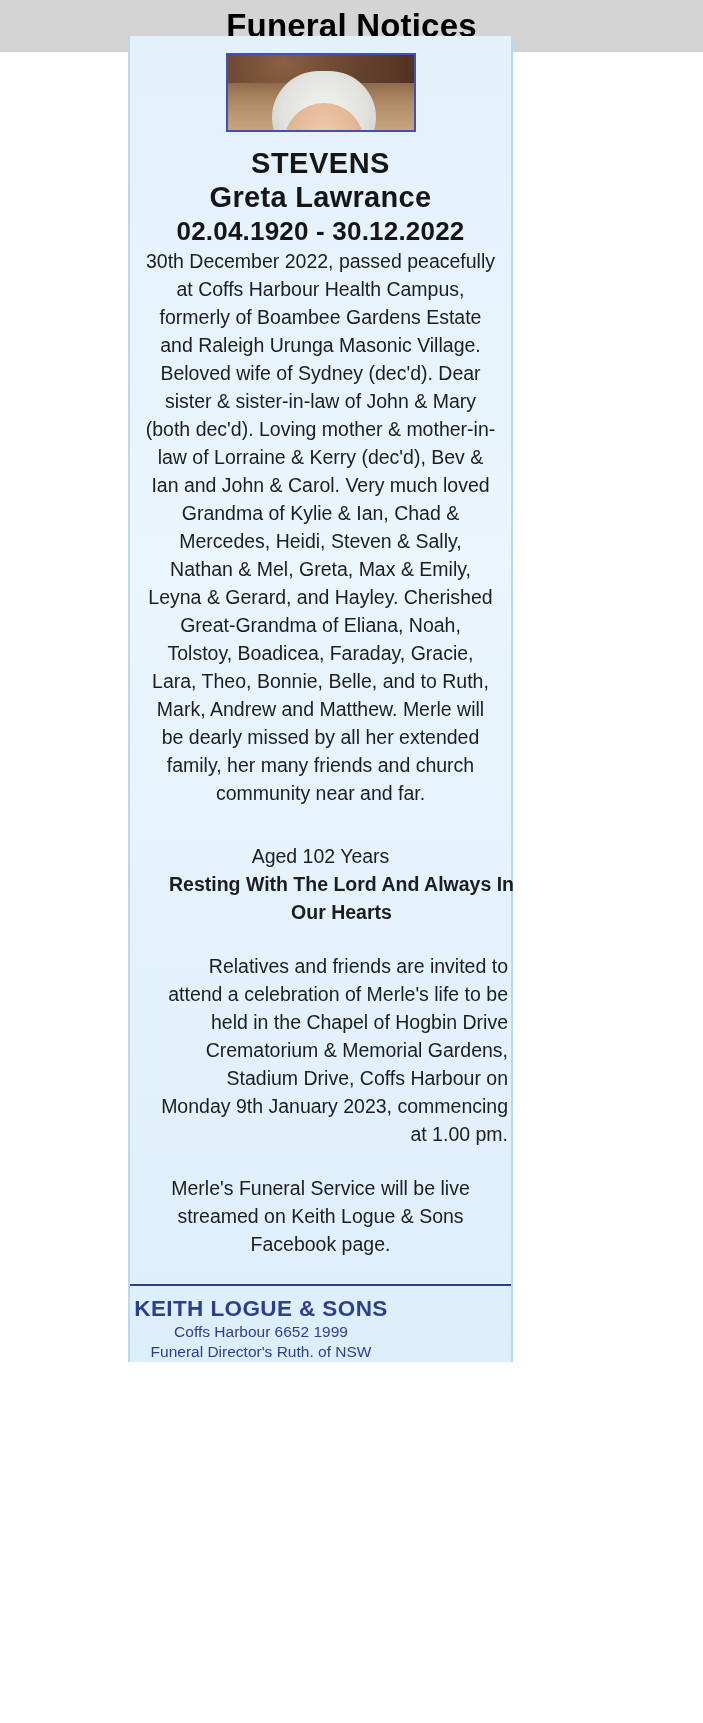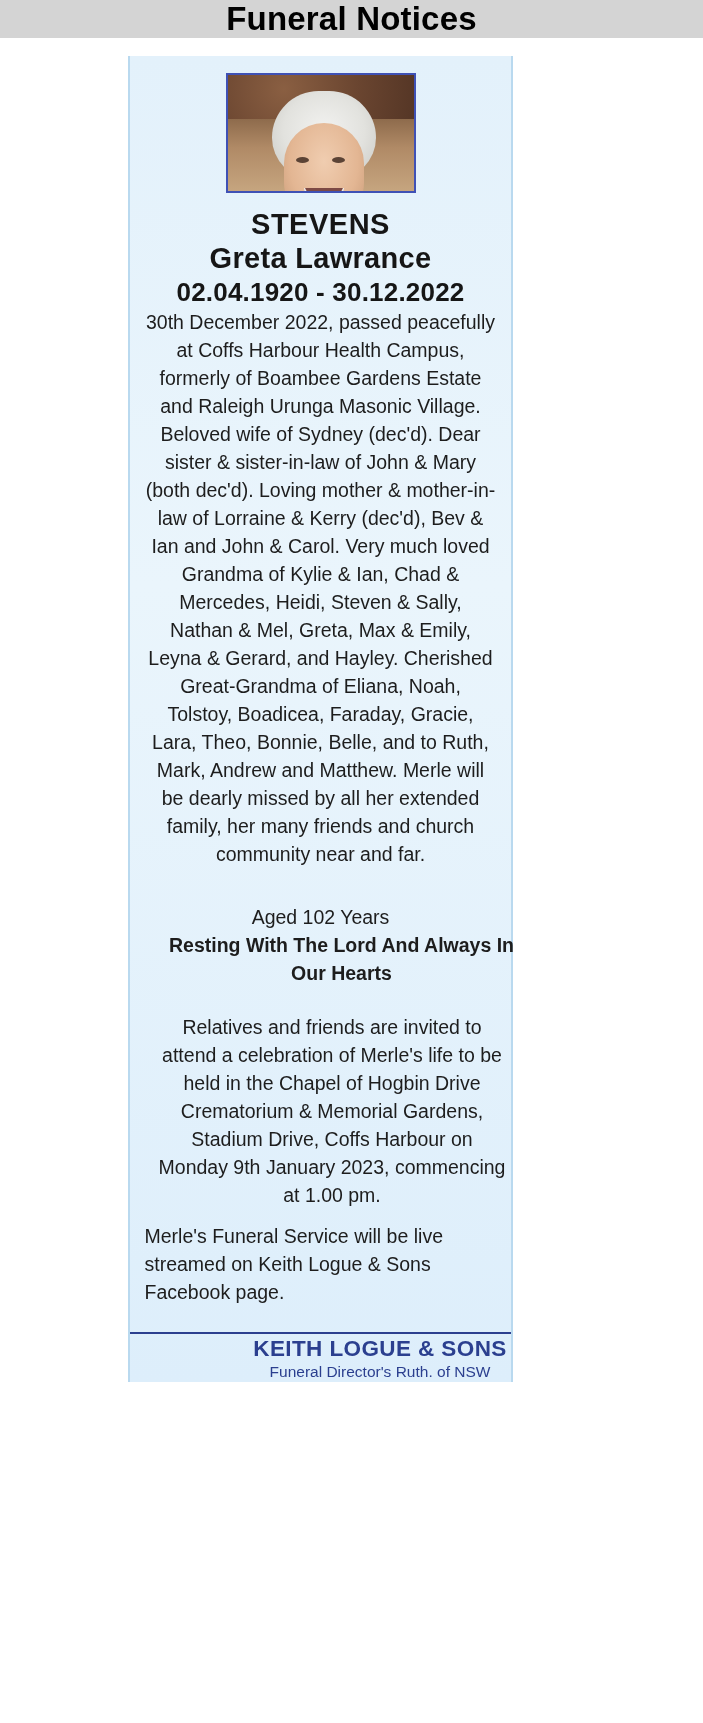--- a/index.html
+++ b/index.html
@@ -20,37 +20,37 @@
     height: 1723px;
     position: relative;
     background: #ffffff;
   }
   
   .header-bar {
     position: absolute;
     top: 0;
     left: 0;
     width: 703px;
-    height: 38px;
+    height: 52px;
     background: #d4d4d4;
     display: flex;
     align-items: center;
     justify-content: center;
   }
   .header-title {
     font-size: 33px;
     font-weight: bold;
     color: #000000;
     letter-spacing: 0.2px;
     font-family: "Liberation Sans", sans-serif;
   }
   
   .notice-card {
     position: absolute;
-    top: 56px;
+    top: 36px;
     left: 128px;
     width: 385px;
     height: 1326px;
     background: linear-gradient(to bottom, #e3f1fb 0%, #eaf5fc 40%, #ddeefb 100%);
     border-left: 2px solid #b9d9ef;
     border-right: 2px solid #b9d9ef;
     box-sizing: border-box;
     display: flex;
     flex-direction: column;
     align-items: center;
@@ -198,43 +198,44 @@
     text-align: center;
     font-size: 19.5px;
     font-weight: bold;
     line-height: 28px;
     color: #1d1d1d;
     margin-left: 42px;
   }
   .service-text {
     width: 352px;
     margin-top: 26px;
-    text-align: center;
+    text-align: right;
     font-size: 19.5px;
     line-height: 28px;
     color: #1d1d1d;
     margin-left: 23px;
   }
   .stream-text {
     width: 352px;
-    margin-top: 13px;
-    text-align: left;
+    margin-top: 26px;
+    text-align: center;
     font-size: 19.5px;
     line-height: 28px;
     color: #1d1d1d;
   }
   
   .footer {
     margin-top: 26px;
     width: 381px;
     border-top: 2px solid #2b3f8f;
+    padding-top: 8px;
     display: flex;
     flex-direction: row;
     align-items: flex-start;
-    justify-content: flex-end;
+    justify-content: flex-start;
     gap: 10px;
   }
   .footer-text {
     text-align: center;
     width: 262px;
     padding-top: 2px;
   }
   .fd-name {
     font-size: 22.5px;
     font-weight: bold;
@@ -293,18 +294,19 @@
     <div class="aged">Aged 102 Years</div>
     <div class="resting">Resting With The Lord And Always In Our Hearts</div>
 
     <div class="service-text">Relatives and friends are invited to attend a celebration of Merle's life to be held in the Chapel of Hogbin Drive Crematorium &amp; Memorial Gardens, Stadium Drive, Coffs Harbour on Monday 9th January 2023, commencing at 1.00 pm.</div>
 
     <div class="stream-text">Merle's Funeral Service will be live streamed on Keith Logue &amp; Sons Facebook page.</div>
 
     <div class="footer">
       <div class="footer-text">
         <div class="fd-name">KEITH LOGUE &amp; SONS</div>
+        <div class="fd-line">Coffs Harbour 6652 1999</div>
         <div class="fd-line">Funeral Director's Ruth. of NSW</div>
       </div>
     </div>
 
   </div>
 </div>
 
 </body></html>

